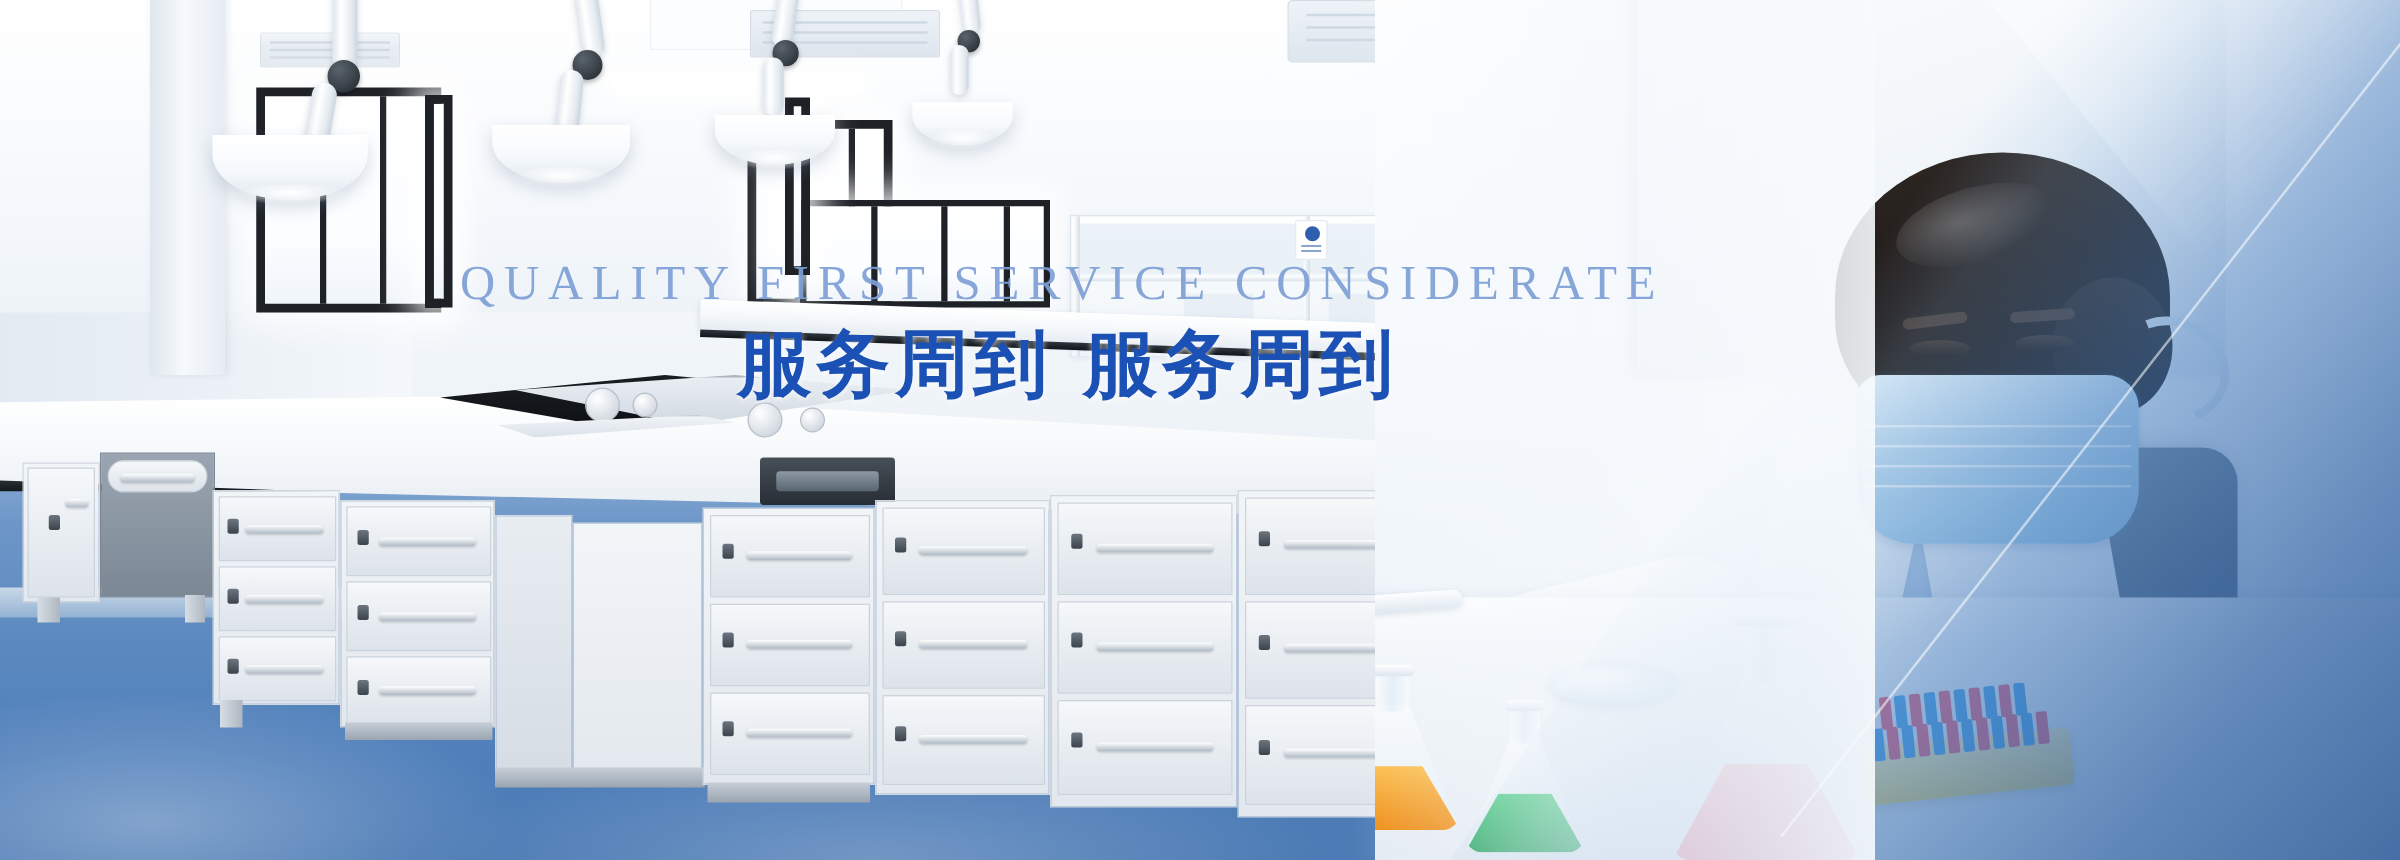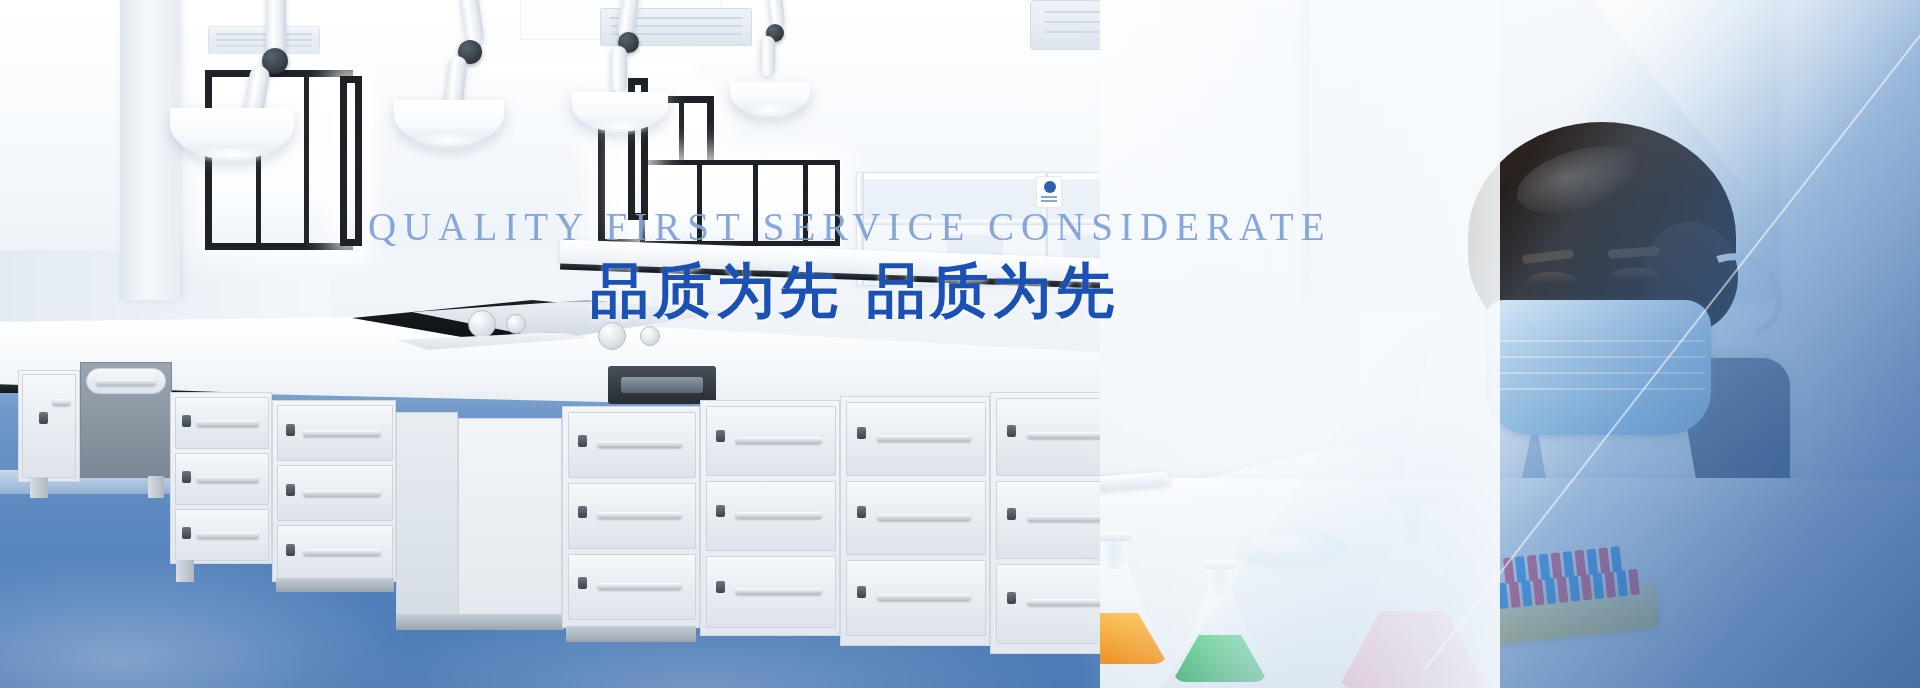--- a/index.html
+++ b/index.html
@@ -595,17 +595,17 @@
     <div class="diag"></div>
     <div class="diag2"></div>
     <div class="diag-line"></div>
   </div>
 
   <div class="seam"></div>
 
   <div class="copy">
     <div class="eng">QUALITY FIRST SERVICE CONSIDERATE</div>
 
-    <div class="zh-main">品质为先 品质为先</div>
+    <div class="zh-main">服务周到 服务周到</div>
 
   </div>
 
 </div>
 
 </body></html>

